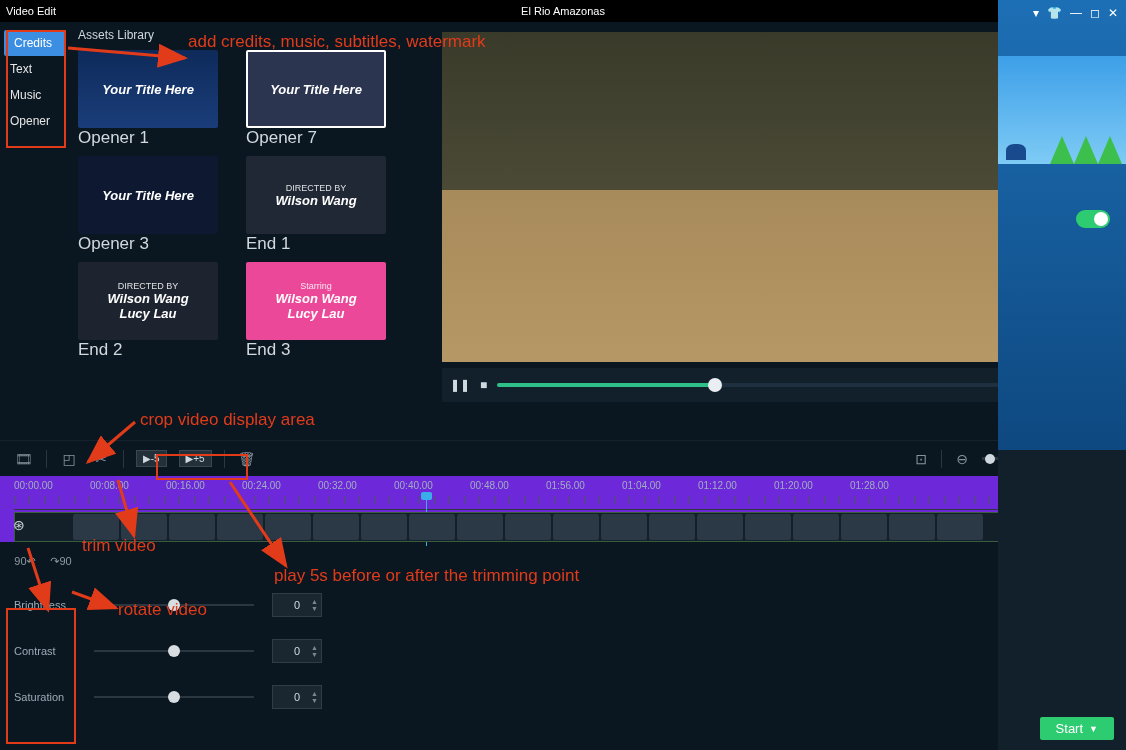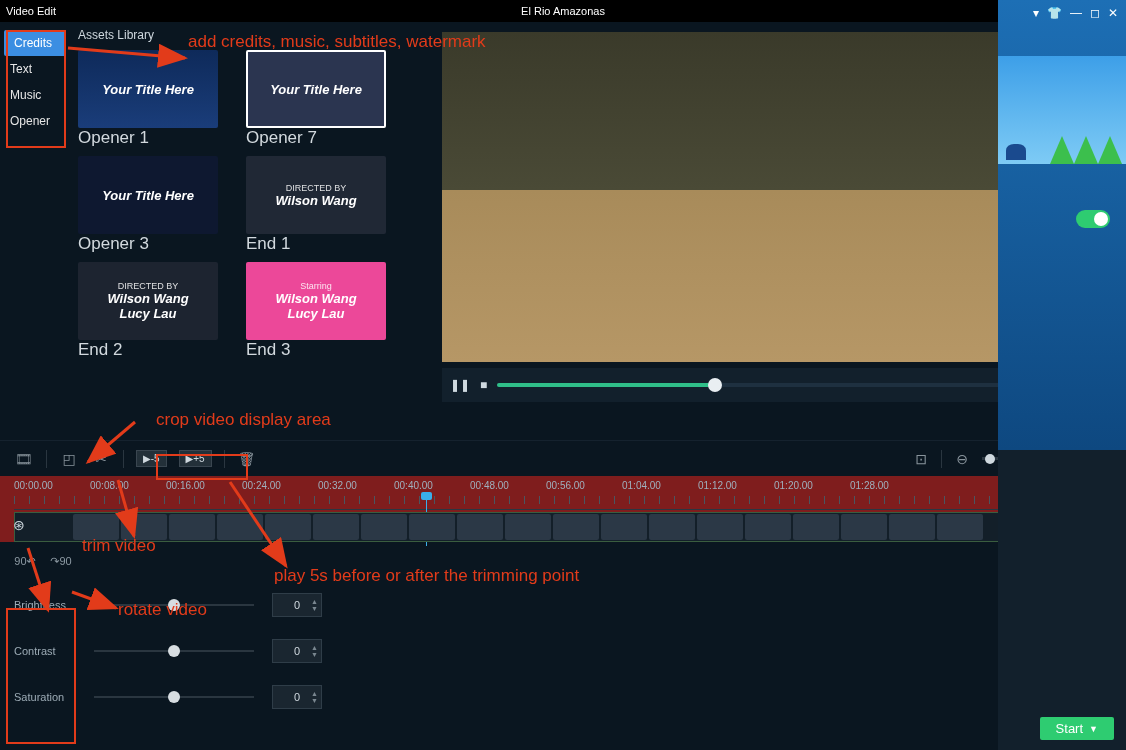--- a/index.html
+++ b/index.html
@@ -37,21 +37,21 @@
 .info-line{text-align:right;color:#cfd8de;font-size:11px;margin:4px 22px 0 0;}
 
 .mid-toolbar{height:36px;background:#0a1620;border-top:1px solid #15222e;display:flex;align-items:center;padding:0 14px;gap:12px;position:relative;}
 .tool-ico{width:20px;height:20px;display:flex;align-items:center;justify-content:center;color:#89949c;cursor:pointer;font-size:14px;}
 .sep{width:1px;height:18px;background:#2a3640;}
 .skip-btn{background:#233039;border:1px solid #3a4650;color:#cfd8de;font-size:10px;padding:2px 6px;cursor:pointer;}
 .right-tools{position:absolute;right:14px;display:flex;align-items:center;gap:10px;}
 .zoom-slider{width:100px;height:3px;background:#2a3640;position:relative;}
 .zoom-slider .k{position:absolute;left:8%;top:50%;width:10px;height:10px;background:#cfd8de;border-radius:50%;transform:translate(-50%,-50%);}
 
-.timeline{background:#7f1d1d;padding:4px 14px 0;}
+.timeline{background:#6d28d9;padding:4px 14px 0;}
 .time-row{display:flex;color:#9fb0bd;font-size:10px;gap:0;position:relative;height:16px;}
 .time-row span{width:76px;text-align:left;}
 .tick-row{height:14px;border-bottom:1px solid #2b3742;position:relative;}
 .tick-row::before{content:"";position:absolute;top:0;left:0;right:0;height:8px;background-image:repeating-linear-gradient(90deg,#4a5560 0 1px,transparent 1px 15px);}
 .playhead{position:absolute;left:412px;top:0;width:1px;height:50px;background:#3aaee9;}
 .playhead::before{content:"";position:absolute;left:-5px;top:-4px;width:11px;height:8px;background:#3aaee9;border-radius:2px;}
 
 .track-row{height:30px;background:#131f29;border:1px solid #3a5d3f;margin-top:2px;position:relative;display:flex;align-items:center;}
 .track-row .reel-icon{width:20px;height:20px;margin-left:-2px;color:#cfd8de;font-size:14px;}
 .track-row .clips{display:flex;gap:2px;margin-left:40px;}
@@ -195,21 +195,21 @@
 
 <div class="timeline">
   <div class="time-row" id="time-row">
       <span>00:00.00</span>
       <span>00:08.00</span>
       <span>00:16.00</span>
       <span>00:24.00</span>
       <span>00:32.00</span>
       <span>00:40.00</span>
       <span>00:48.00</span>
-      <span>00:56.00</span>
+      <span>01:56.00</span>
       <span>01:04.00</span>
       <span>01:12.00</span>
       <span>01:20.00</span>
       <span>01:28.00</span>
     </div>
   <div class="tick-row">
       <div class="playhead"></div>
     </div>
   <div class="track-row">
     <span class="reel-icon">⊛</span>
@@ -297,21 +297,21 @@
     <span>Start</span>
       <span class="dd">▼</span>
   </div>
 </div>
 
 <div class="box-ann" style="left:6px;top:30px;width:60px;height:118px;"></div>
 <div class="box-ann" style="left:156px;top:454px;width:92px;height:26px;"></div>
 <div class="box-ann" style="left:6px;top:608px;width:70px;height:136px;"></div>
 
 <div class="ann" style="left:188px;top:32px;">add credits, music, subtitles, watermark</div>
-<div class="ann" style="left:140px;top:410px;margin-left:16px;">crop video display area</div>
+<div class="ann" style="left:140px;top:410px;">crop video display area</div>
 <div class="ann" style="left:82px;top:536px;">trim video</div>
 <div class="ann" style="left:274px;top:566px;">play 5s before or after the trimming point</div>
 <div class="ann" style="left:118px;top:600px;">rotate video</div>
 
 <svg class="arrows" width="1126" height="750">
   <defs>
       <marker id="ah" markerWidth="10" markerHeight="8" refX="9" refY="4" orient="auto">
         <path d="M0,0 L10,4 L0,8 Z" fill="#e23b1a"></path>
       </marker>
     </defs>

